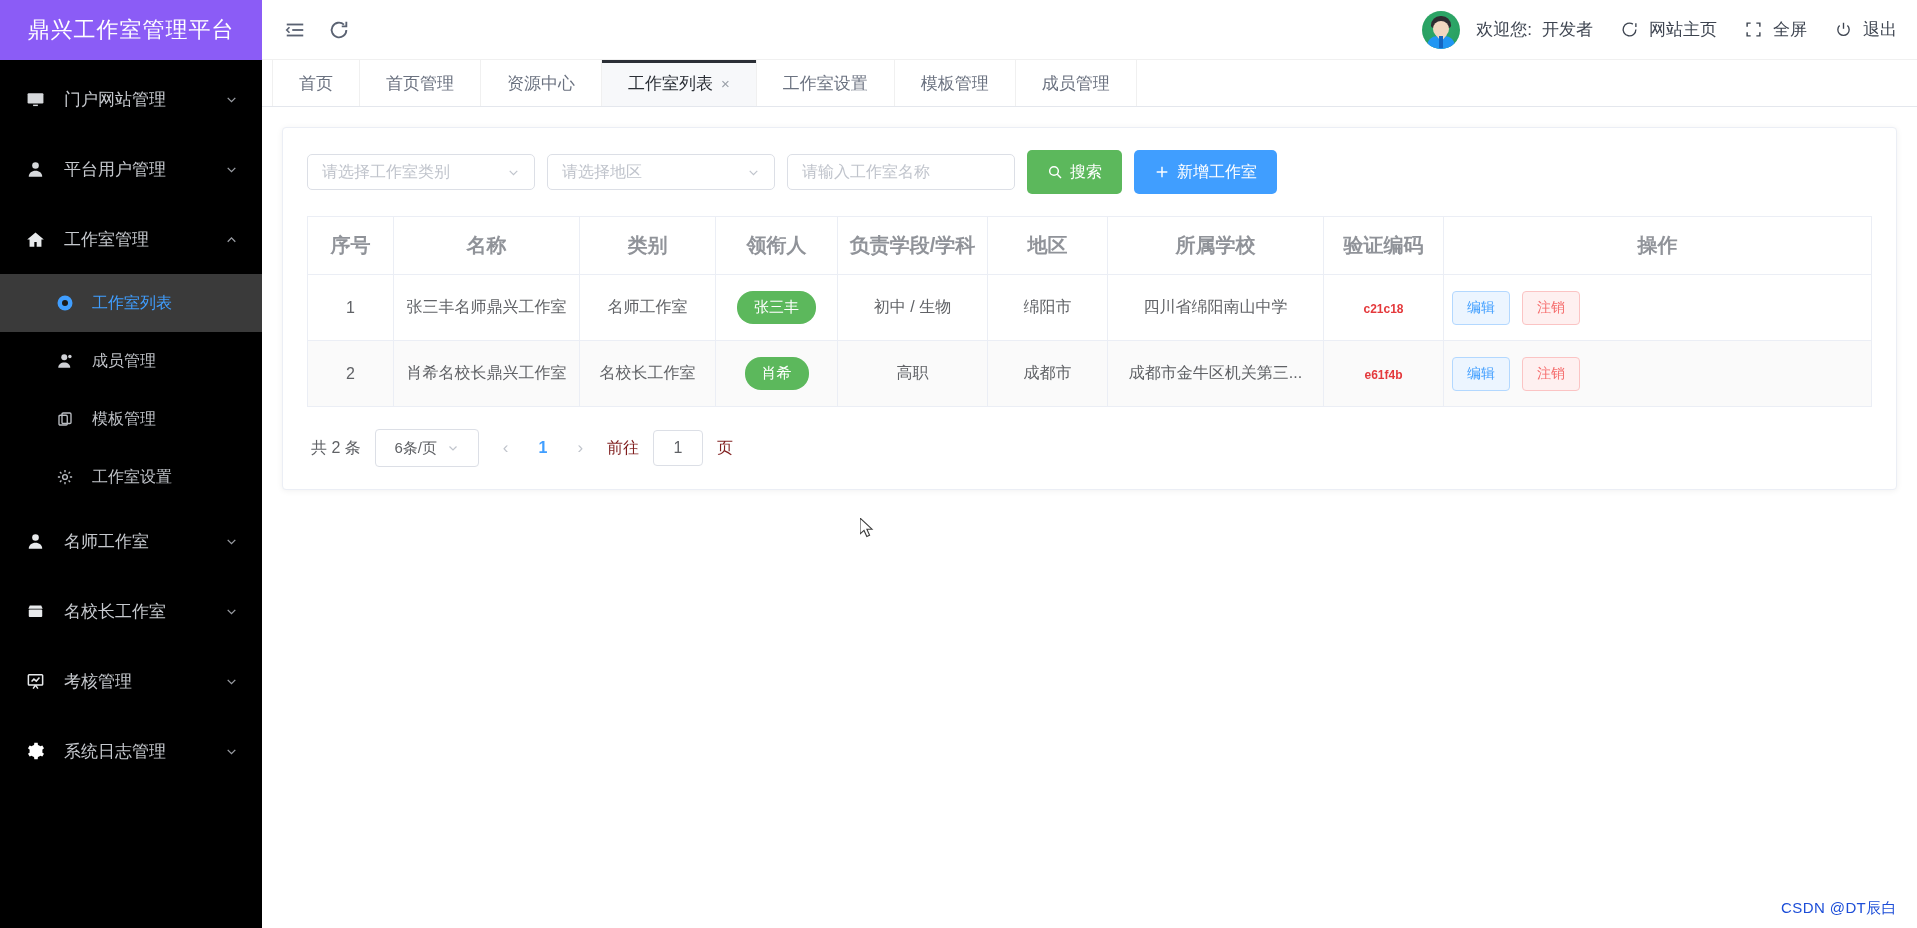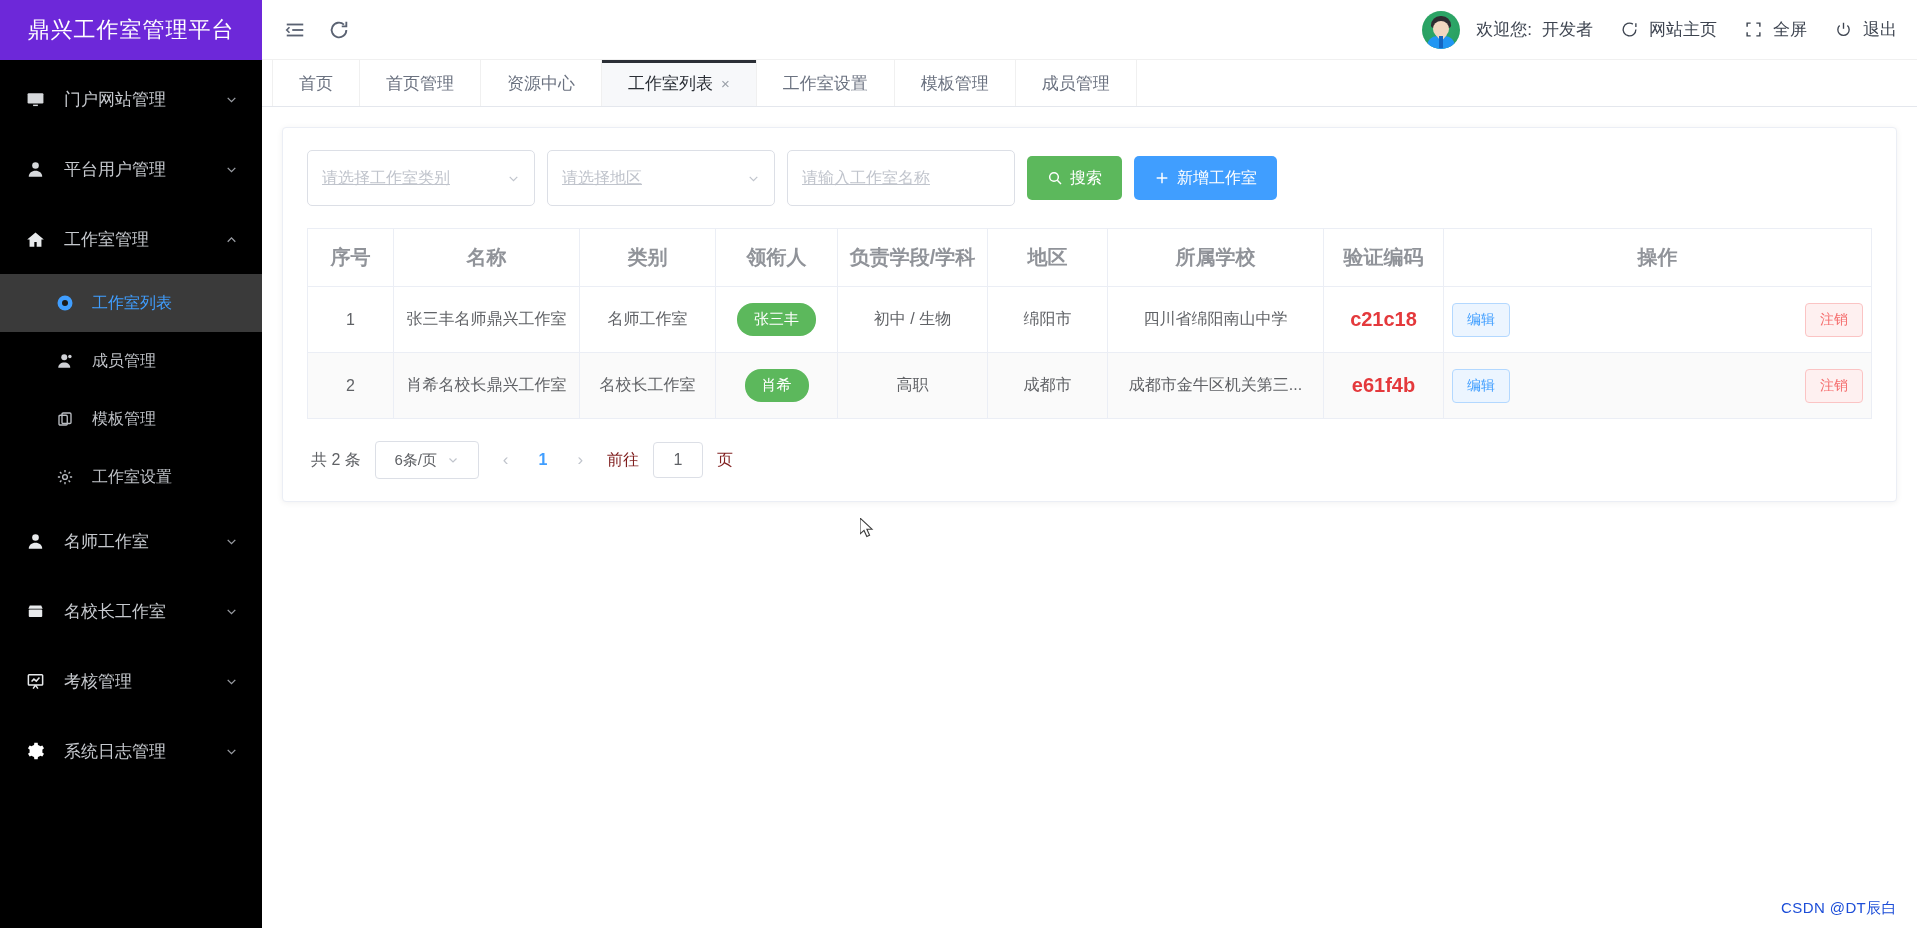--- a/index.html
+++ b/index.html
@@ -10,21 +10,21 @@
     overflow: hidden;
   }
   .app { position: relative; width: 1917px; height: 928px; display: flex; }
 
   
   .sidebar {
     width: 262px; height: 928px; background: #000000;
     flex: 0 0 262px; overflow: hidden; position: relative;
   }
   .brand {
-    height: 60px; background: #6d28d9; color: #ffffff;
+    height: 60px; background: #8b5cf6; color: #ffffff;
     display: flex; align-items: center; justify-content: center;
     font-size: 22px; letter-spacing: 1px; font-weight: 400;
   }
   .menu { padding-top: 4px; }
   .menu-item {
     height: 70px; display: flex; align-items: center;
     padding-left: 26px; color: #c6c9ce; font-size: 17px;
     cursor: pointer; position: relative;
   }
   .menu-item .mi-icon {
@@ -86,23 +86,23 @@
   .content { flex: 1 1 auto; background: #ffffff; padding: 20px 20px 0 20px; overflow: hidden; }
   .card {
     background: #ffffff; border: 1px solid #ebeef5; border-radius: 4px;
     box-shadow: 0 1px 6px rgba(0,0,0,0.06); padding: 22px 24px 22px 24px;
     max-width: 1620px;
   }
 
   
   .filters { display: flex; align-items: center; gap: 12px; margin-bottom: 22px; }
   .select-box, .text-input {
-    height: 56px; border: 1px solid #dcdfe6; border-radius: 5px;
+    height: 36px; border: 1px solid #dcdfe6; border-radius: 5px;
     display: flex; align-items: center; padding: 0 14px;
-    color: #c0c4cc; font-size: 16px; background: #ffffff; position: relative; text-decoration: underline;
+    color: #c0c4cc; font-size: 16px; background: #ffffff; position: relative;
   }
   .select-box { width: 228px; cursor: pointer; }
   .text-input { width: 228px; cursor: text; }
   .select-box .caret { margin-left: auto; color: #c0c4cc; font-size: 13px; }
   .btn {
     height: 44px; border-radius: 5px; border: none; cursor: pointer;
     display: inline-flex; align-items: center; justify-content: center; gap: 7px;
     font-size: 16px; color: #ffffff; padding: 0 20px;
     font-family: "Liberation Sans", sans-serif;
   }
@@ -121,22 +121,22 @@
   table.grid td {
     height: 66px; border: 1px solid #ebeef5; color: #606266; font-size: 16px;
     text-align: center; padding: 0 8px;
     overflow: hidden; text-overflow: ellipsis; white-space: nowrap;
   }
   tr.row-alt td { background: #fafafa; }
   .pill {
     display: inline-block; background: #5cb85c; color: #ffffff;
     border-radius: 16px; padding: 7px 17px; font-size: 15px;
   }
-  .code { color: #e4393c; font-weight: 700; font-size: 20px; }
-  .op-btns { display: flex; align-items: center; justify-content: space-between; gap: 12px; }
+  .code { color: #e4393c; font-weight: 700; font-size: 12px; }
+  .op-btns { display: flex; align-items: center; justify-content: flex-start; gap: 12px; }
   .mini-btn {
     font-size: 14px; padding: 7px 14px; border-radius: 4px; cursor: pointer;
     border: 1px solid transparent;
   }
   .mini-edit { background: #ecf5ff; border-color: #b3d8ff; color: #409eff; }
   .mini-cancel { background: #fef0f0; border-color: #fbc4c4; color: #f56c6c; }
 
   
   .pager { display: flex; align-items: center; gap: 14px; margin-top: 22px; padding-left: 4px; }
   .pager .total { color: #606266; font-size: 16px; }

